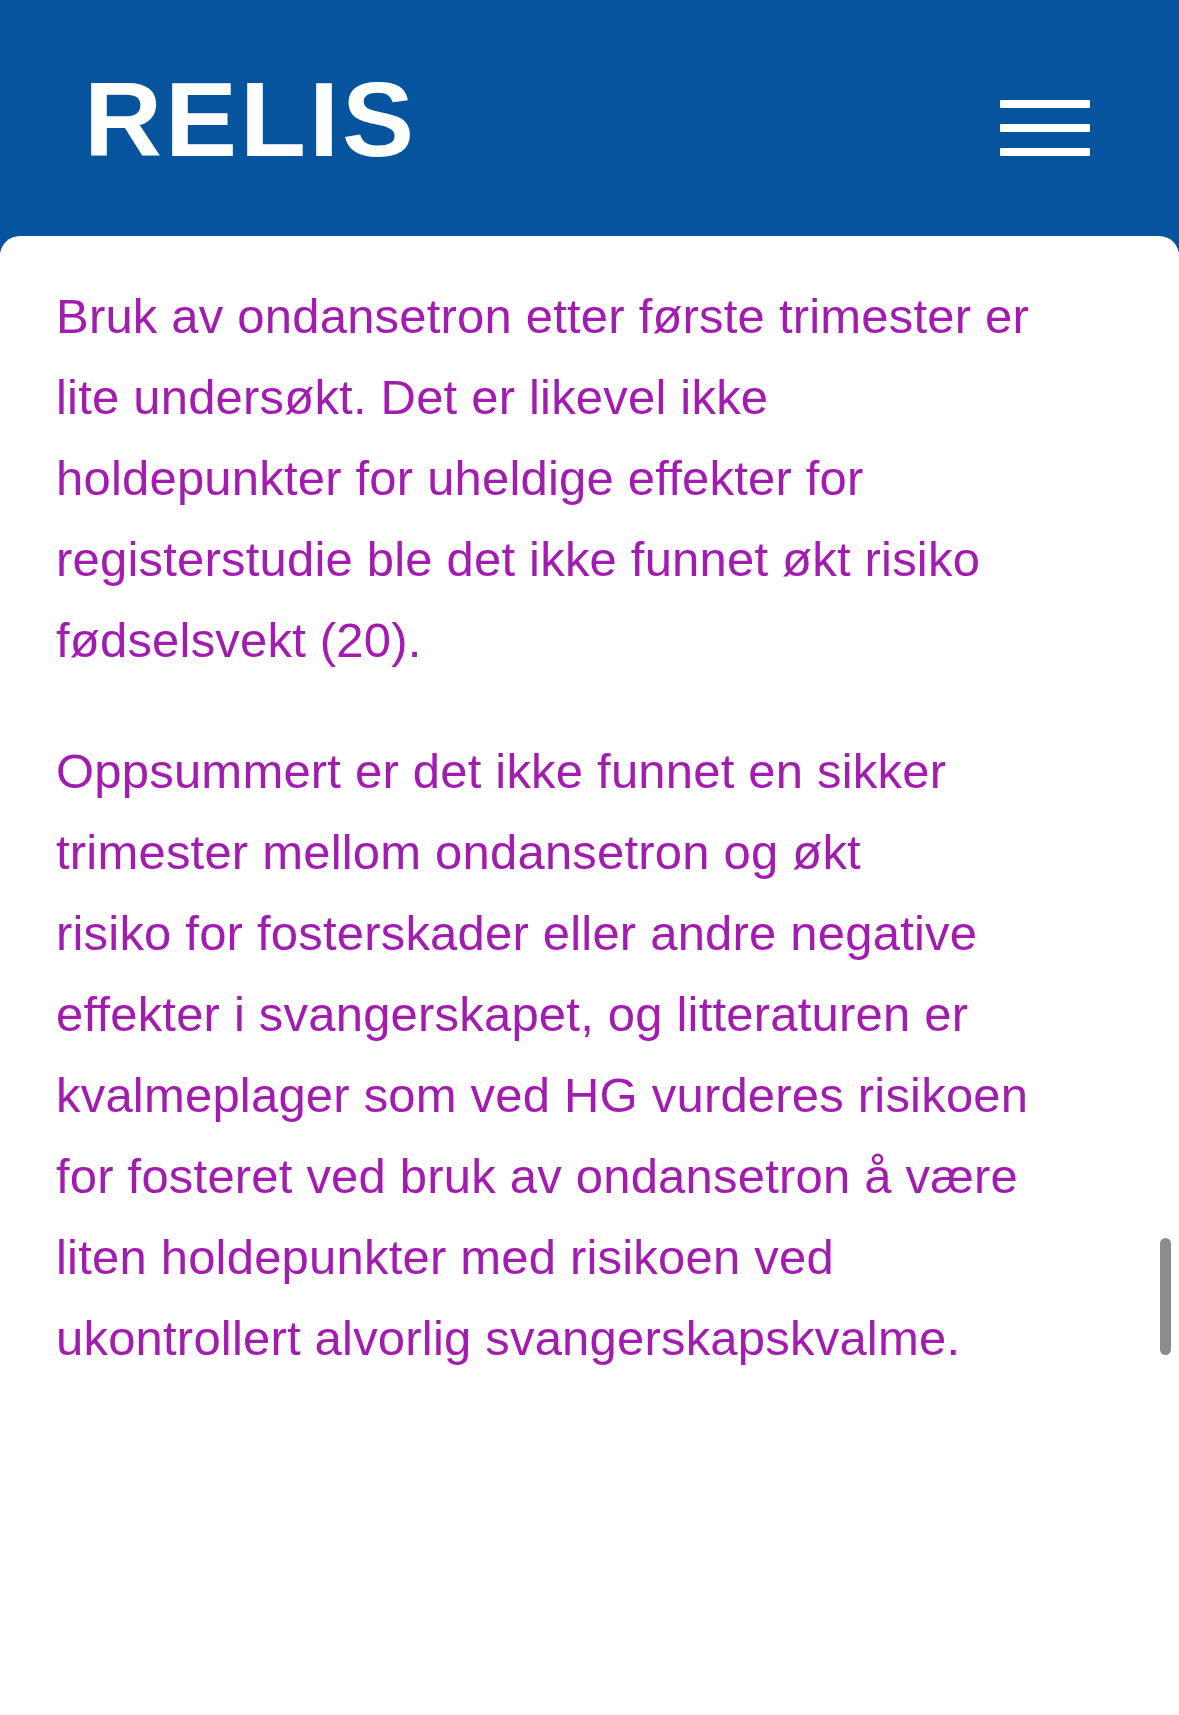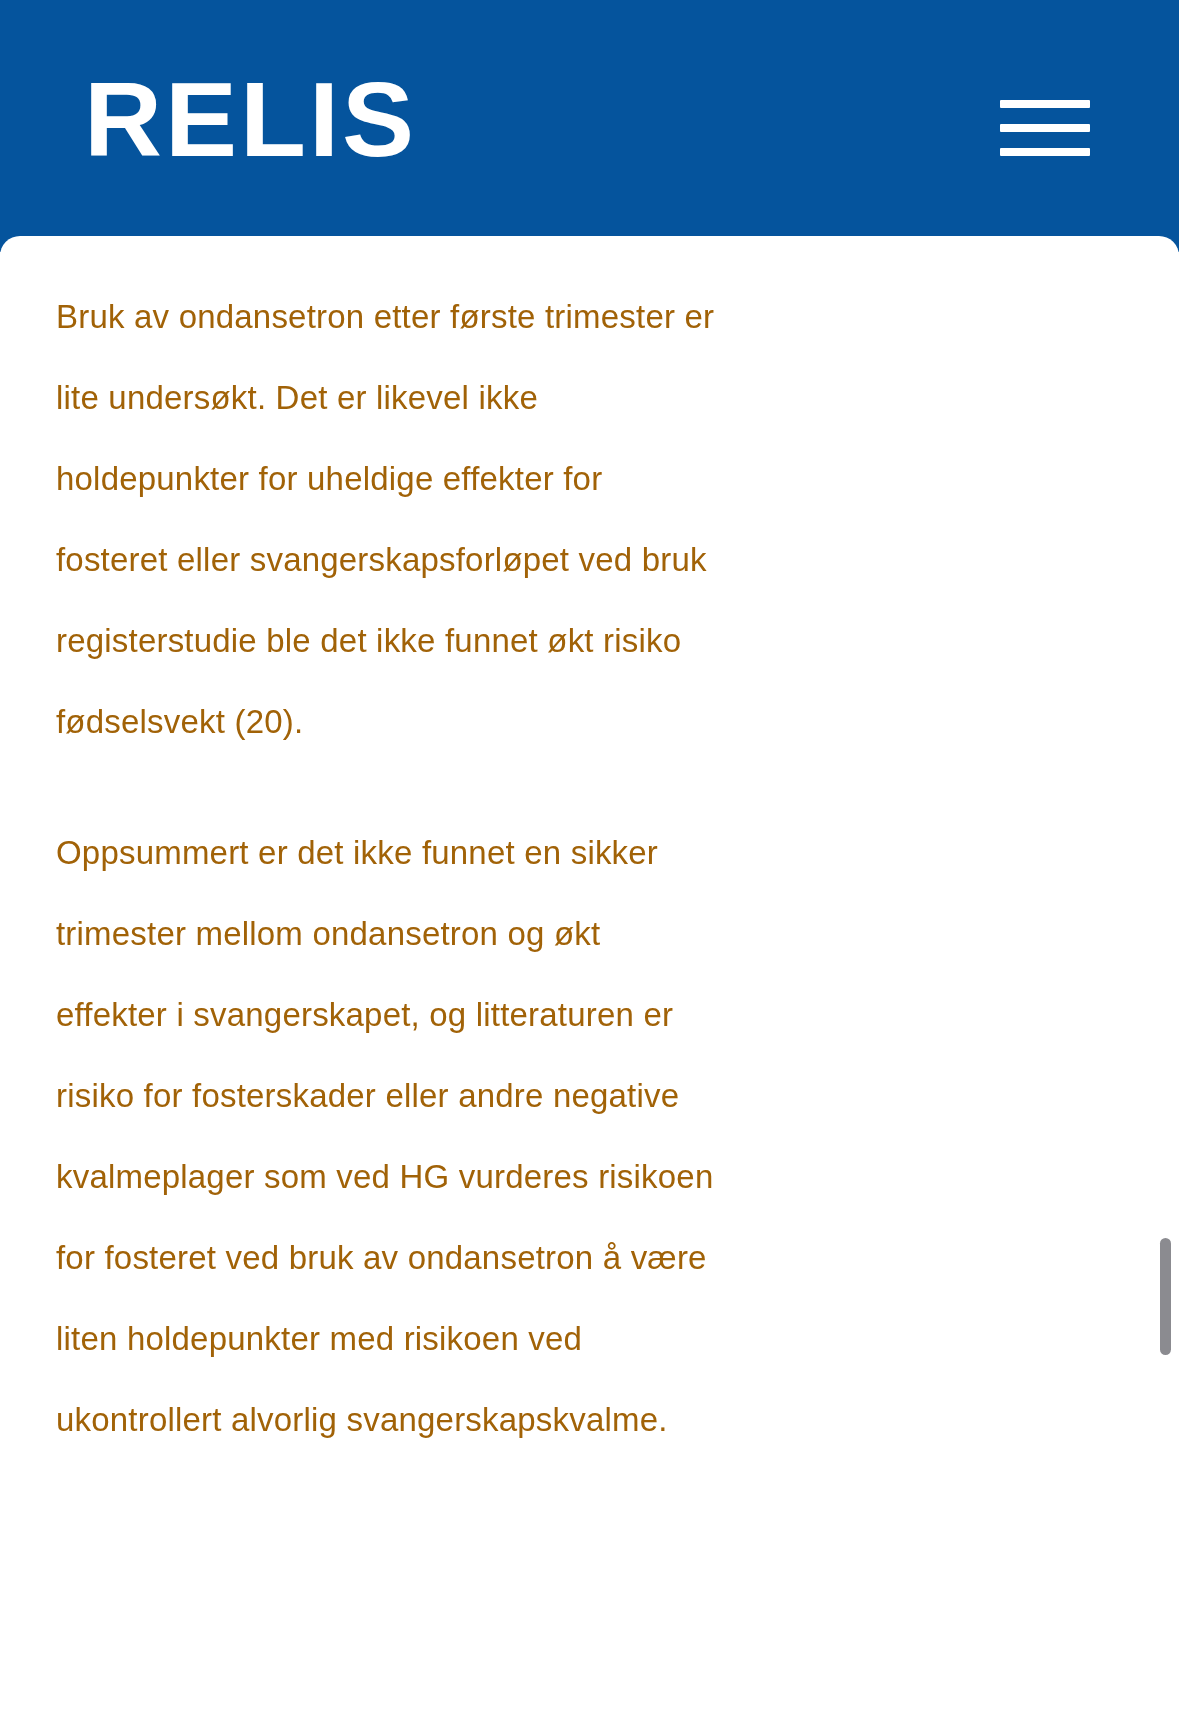--- a/index.html
+++ b/index.html
@@ -76,22 +76,22 @@
     overflow: hidden;
   }
   .para {
     margin: 0 0 50px 0;
     padding: 0;
   }
   .line {
     display: block;
     height: 81px;
     line-height: 81px;
-    font-size: 33px;
-    color: #a16207;
+    font-size: 49px;
+    color: #a21caf;
     white-space: nowrap;
     letter-spacing: 0.2px;
   }
   
   .scroll-thumb {
     position: absolute;
     right: 8px;
     top: 1238px;
     width: 11px;
     height: 117px;
@@ -114,30 +114,29 @@
       </span>
     </button>
   </header>
 
   <main class="content">
 
     <p class="para">
       <span class="line">Bruk av ondansetron etter første trimester er</span>
       <span class="line">lite undersøkt. Det er likevel ikke</span>
       <span class="line">holdepunkter for uheldige effekter for</span>
-      <span class="line">fosteret eller svangerskapsforløpet ved bruk</span>
       <span class="line">registerstudie ble det ikke funnet økt risiko</span>
       <span class="line">fødselsvekt (20).</span>
     </p>
 
     <p class="para">
       <span class="line">Oppsummert er det ikke funnet en sikker</span>
       <span class="line">trimester mellom ondansetron og økt</span>
+      <span class="line">risiko for fosterskader eller andre negative</span>
       <span class="line">effekter i svangerskapet, og litteraturen er</span>
-      <span class="line">risiko for fosterskader eller andre negative</span>
       <span class="line">kvalmeplager som ved HG vurderes risikoen</span>
       <span class="line">for fosteret ved bruk av ondansetron å være</span>
       <span class="line">liten holdepunkter med risikoen ved</span>
       <span class="line">ukontrollert alvorlig svangerskapskvalme.</span>
     </p>
 
   </main>
 
   <div class="scroll-thumb"></div>
 

